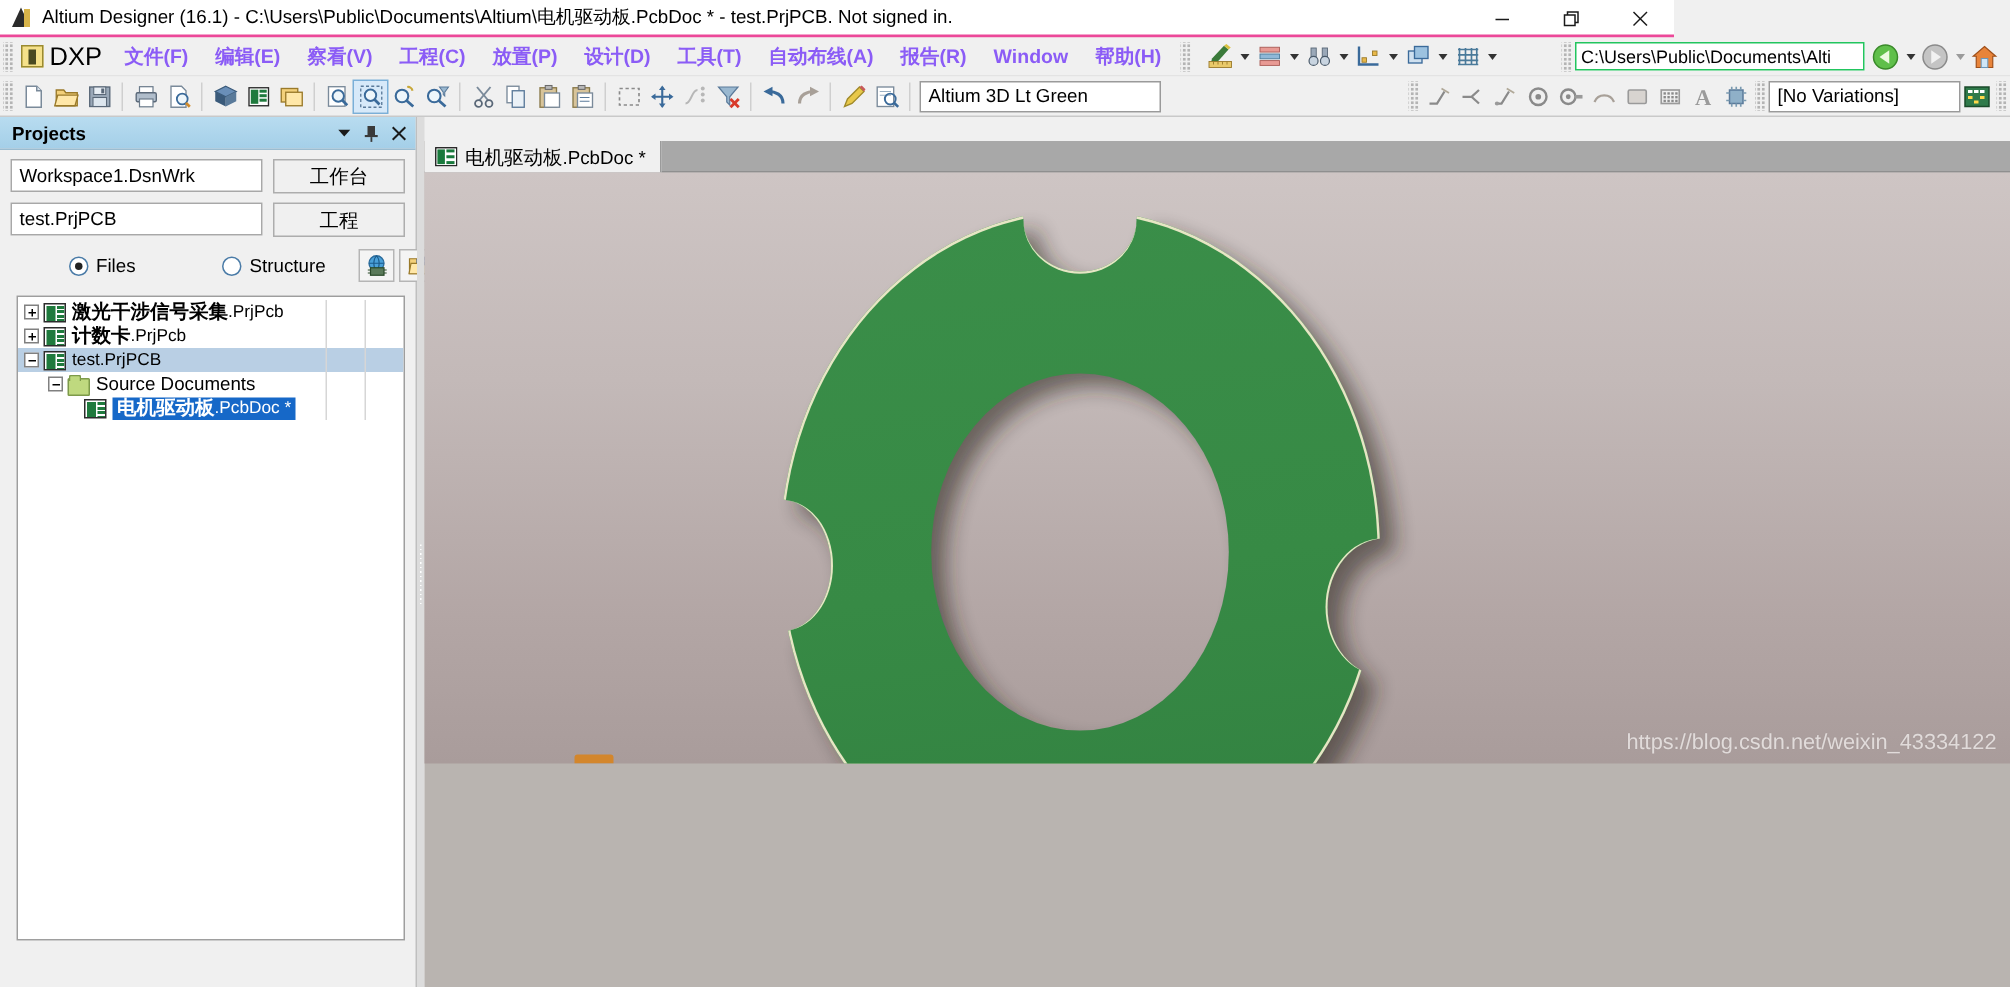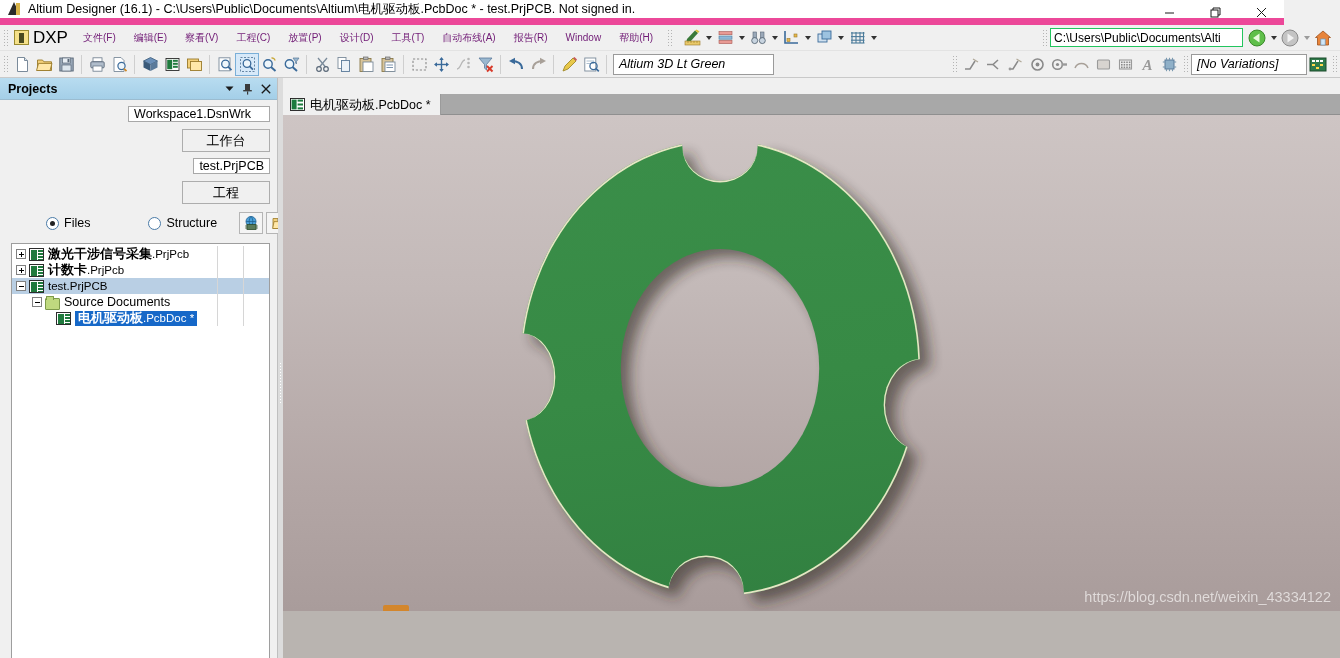--- a/index.html
+++ b/index.html
@@ -9,23 +9,23 @@
     overflow: hidden;
     font-family: "Liberation Sans", sans-serif;
     font-size: 12px;
     background: #f0f0f0;
     -webkit-font-smoothing: antialiased;
   }
   #app { position: relative; width: 1340px; height: 658px; background: #f0f0f0; }
 
   
   .titlebar {
-    position: absolute; top: 0; left: 0; width: 1284px; height: 25px;
+    position: absolute; top: 0; left: 0; width: 1116px; height: 25px;
     background: #ffffff; display: flex; align-items: center;
-    border-bottom: 7px solid #ec4899;
+    border-bottom: 2px solid #ec4899;
   }
   .title-icon { width: 16px; height: 16px; margin: 0 6px 0 6px; position: relative; flex: none; }
   .title-icon .a-tri {
     position: absolute; left: 2px; top: 1px; width: 0; height: 0;
     border-left: 6px solid transparent; border-right: 6px solid transparent;
     border-bottom: 13px solid #2b2b2b;
   }
   .title-icon .a-bar {
     position: absolute; left: 10px; top: 2px; width: 4px; height: 12px; background: #d8b44a;
   }
@@ -57,21 +57,21 @@
   }
   .dxp-ico {
     width: 15px; height: 15px; background: #f5e18a;
     border: 1px solid #9a8a30; position: relative; flex: none;
   }
   .dxp-ico::after {
     content: ""; position: absolute; left: 4px; top: 2px; width: 5px; height: 10px;
     background: #4a4a20;
   }
   .menu-item {
-    padding: 3px 9px; font-size: 10px; color: #701a75; white-space: nowrap; cursor: default;
+    padding: 3px 9px; font-size: 13px; color: #8b5cf6; white-space: nowrap; cursor: default; font-weight: bold;
   }
 
   .mb-tools { display: flex; align-items: center; margin-left: 6px; }
   .mb-tool { display: flex; align-items: center; }
   .mb-arrow {
     width: 11px; height: 18px; display: flex; align-items: center; justify-content: center;
   }
   .mb-arrow::after {
     content: ""; width: 0; height: 0;
     border-left: 3.5px solid transparent; border-right: 3.5px solid transparent;
@@ -86,21 +86,20 @@
     height: 19px; width: 193px; background: #fff; border: 1px solid #22c55e;
     font-size: 12px; color: #000; padding: 1px 14px 1px 3px;
     display: flex; align-items: center; position: relative; overflow: hidden; white-space: nowrap;
   }
 
   
   .toolbar {
     position: absolute; top: 51px; left: 0; width: 1340px; height: 27px;
     background: #f0f0f0; display: flex; align-items: center;
     border-bottom: 1px solid #c9c9c9;
-    font-style: italic;
   }
   .tb-sep { width: 1px; height: 19px; background: #cfcfcf; margin: 0 4px; flex: none; }
   .combo {
     height: 21px; background: #fff; border: 1px solid #9a9a9a;
     display: flex; align-items: center; position: relative;
     font-size: 12.5px; color: #000; padding-left: 5px; padding-right: 20px;
     white-space: nowrap; overflow: hidden;
   }
 
   
@@ -113,21 +112,21 @@
     display: flex; align-items: center; padding: 0 4px 0 8px;
     border-bottom: 1px solid #9bbcd0;
   }
   .panel-title { font-size: 12.5px; font-weight: bold; color: #000; flex: 1; }
   .panel-btn {
     width: 15px; height: 16px; display: flex; align-items: center; justify-content: center;
     color: #2a2a2a; margin-left: 3px;
   }
 
   .panel-body { padding: 6px 7px 0 7px; }
-  .row { display: flex; align-items: flex-end; gap: 7px; margin-bottom: 6px; flex-direction: column; }
+  .row { display: flex; align-items: flex-start; gap: 7px; margin-bottom: 6px; }
   .field {
     height: 22px; flex: 1; background: #fff; border: 1px solid #a8a8a8;
     display: flex; align-items: center; padding: 0 18px 0 5px; position: relative;
     font-size: 12.5px; color: #000; overflow: hidden; white-space: nowrap;
   }
   .pbtn {
     width: 88px; height: 23px; background: #f0f0f0; border: 1px solid #adadad;
     display: flex; align-items: center; justify-content: center;
     font-size: 13px; color: #000; flex: none;
   }
@@ -234,21 +233,21 @@
   }
   .tab {
     position: absolute; left: 0; top: 0; height: 21px; background: #f0f0f0;
     display: flex; align-items: center; padding: 0 9px 0 7px; gap: 5px;
     border-right: 1px solid #9b9b9b; white-space: nowrap;
   }
   .tab-label { font-size: 12.5px; color: #000; }
   .tab-label .cn { font-size: 13px; }
 
   .viewport {
-    position: absolute; left: 0; top: 21px; width: 1057px; height: 496px;
+    position: absolute; left: 0; top: 21px; width: 1057px; height: 394px;
     background: linear-gradient(to bottom, #cec5c4 0%, #c3b9b8 35%, #b3a6a5 75%, #a99c9b 100%);
     overflow: hidden;
   }
   .viewport svg { position: absolute; left: 0; top: 0; display: block; }
   .watermark {
     position: absolute; right: 9px; bottom: 6px; font-size: 14.5px;
     color: #e6e1e0; font-family: "Liberation Sans", sans-serif;
     text-shadow: 0 0 1px rgba(0,0,0,.12);
     white-space: nowrap; opacity: .92;
   }
@@ -709,21 +708,21 @@
             <line x1="11.5" y1="13" x2="11.5" y2="15.2"></line>
           <line x1="4" y1="6" x2="1.8" y2="6"></line>
             <line x1="4" y1="11" x2="1.8" y2="11"></line>
           <line x1="13" y1="6" x2="15.2" y2="6"></line>
             <line x1="13" y1="11" x2="15.2" y2="11"></line>
         </g>
       </svg>
     </div>
 
     <div class="grip"></div>
-    <div class="combo" style="width:116px">[No Variations]</div>
+    <div class="combo" style="width:128px">[No Variations]</div>
     <div class="icon-btn">
       <svg width="18" height="17" viewBox="0 0 18 17">
         <rect x="1" y="2" width="16" height="13" fill="#2f7a4a" stroke="#1a4a2a" stroke-width="1"></rect>
         <g fill="#ffffff">
             <rect x="3" y="4" width="3" height="2"></rect>
             <rect x="7" y="4" width="3" height="2"></rect>
             <rect x="11" y="4" width="3" height="2"></rect>
           </g>
         <g fill="#ffd84a">
             <rect x="3" y="8" width="3" height="2"></rect>

